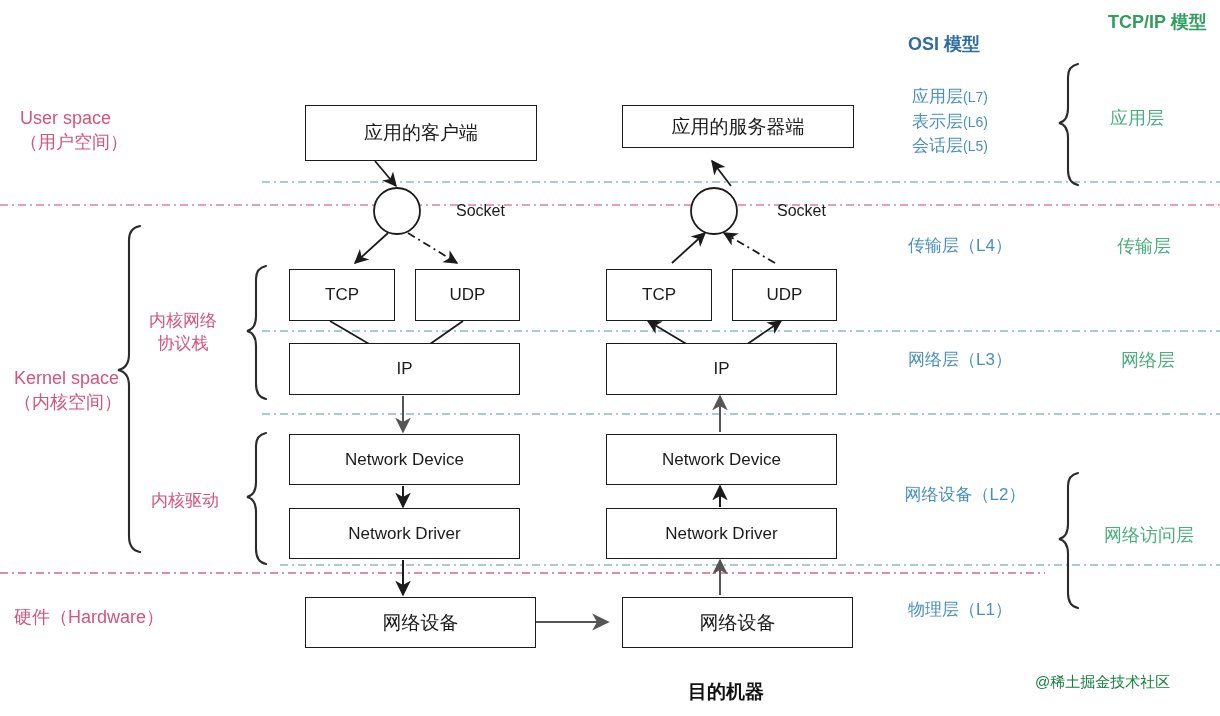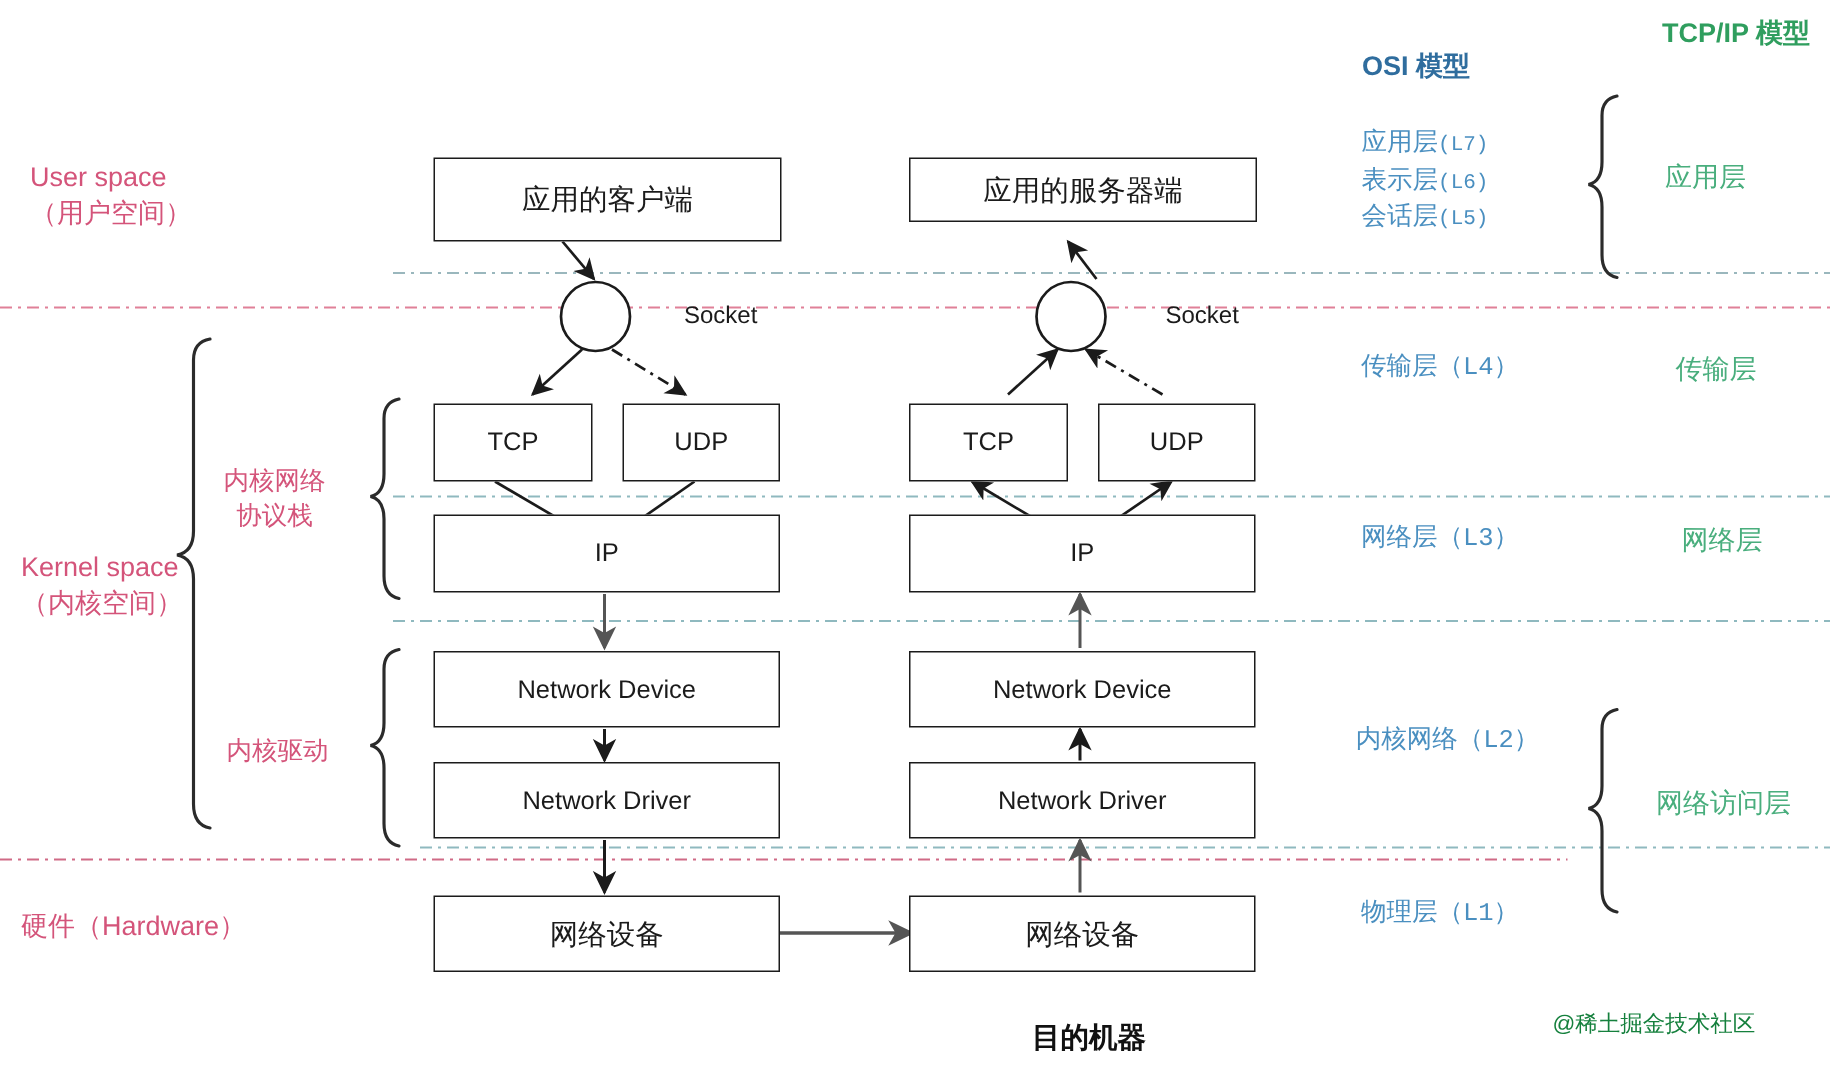--- a/index.html
+++ b/index.html
@@ -13,42 +13,42 @@
   #vec{position:absolute;left:0;top:0;width:1220px;height:716px;pointer-events:none;}
 
   .box{
     position:absolute;
     border:1.6px solid #1b1b1b;
     background:#ffffff;
     display:flex;align-items:center;justify-content:center;
     color:#1b1b1b;
     box-sizing:border-box;
   }
-  .box-cn{font-size:19px;}
+  .box-cn{font-size:19px;margin-left:16px;}
   .box-en{font-size:17px;}
 
   .ttl{
     position:absolute;
     font-weight:bold;
     color:#141414;
     font-size:20px;
     letter-spacing:.5px;
     white-space:nowrap;
   }
   .hdr{
     position:absolute;font-weight:bold;font-size:18px;white-space:nowrap;
   }
   .hdr-osi{color:#2f6d9e;}
   .hdr-tcp{color:#2f9e5e;}
 
   .lab{position:absolute;white-space:nowrap;}
   .lab-left{color:#d4547a;font-size:18px;line-height:1.35;text-align:left;}
   .lab-left .en{display:block;}
   .lab-kern{color:#d4547a;font-size:17px;line-height:1.35;text-align:center;}
-  .lab-osi{color:#4a8fc0;font-size:17px;line-height:1.45;text-align:center;white-space:nowrap;font-family:Liberation Mono, monospace;}
+  .lab-osi{color:#4a8fc0;font-size:17px;line-height:1.45;text-align:center;white-space:nowrap;}
   .lab-osi .sm{font-size:14px;}
   .lab-tcp{color:#49ae7d;font-size:18px;white-space:nowrap;}
   .lab-socket{color:#1b1b1b;font-size:16px;}
   .lab-machine{color:#111;font-size:19px;font-weight:bold;}
   .watermark{position:absolute;color:#15803d;font-size:15px;white-space:nowrap;}
 </style>
 </head>
 <body>
 
 <div id="stage">
@@ -199,21 +199,21 @@
   <div class="lab lab-osi" style="left:880px;top:85px;width:140px;">
     <div><span>应用层</span><span class="sm">(L7)</span></div>
     <div><span>表示层</span><span class="sm">(L6)</span></div>
     <div><span>会话层</span><span class="sm">(L5)</span></div>
   </div>
 
   <div class="lab lab-osi" style="left:880px;top:234px;width:160px;">传输层（L4）</div>
 
   <div class="lab lab-osi" style="left:880px;top:348px;width:160px;">网络层（L3）</div>
 
-  <div class="lab lab-osi" style="left:870px;top:483px;width:190px;">内核网络（L2）</div>
+  <div class="lab lab-osi" style="left:870px;top:483px;width:190px;">网络设备（L2）</div>
 
   <div class="lab lab-osi" style="left:880px;top:598px;width:160px;">物理层（L1）</div>
 
   <div class="lab lab-tcp" style="left:1110px;top:106px;">应用层</div>
 
   <div class="lab lab-tcp" style="left:1117px;top:234px;">传输层</div>
 
   <div class="lab lab-tcp" style="left:1121px;top:348px;">网络层</div>
 
   <div class="lab lab-tcp" style="left:1104px;top:523px;">网络访问层</div>

